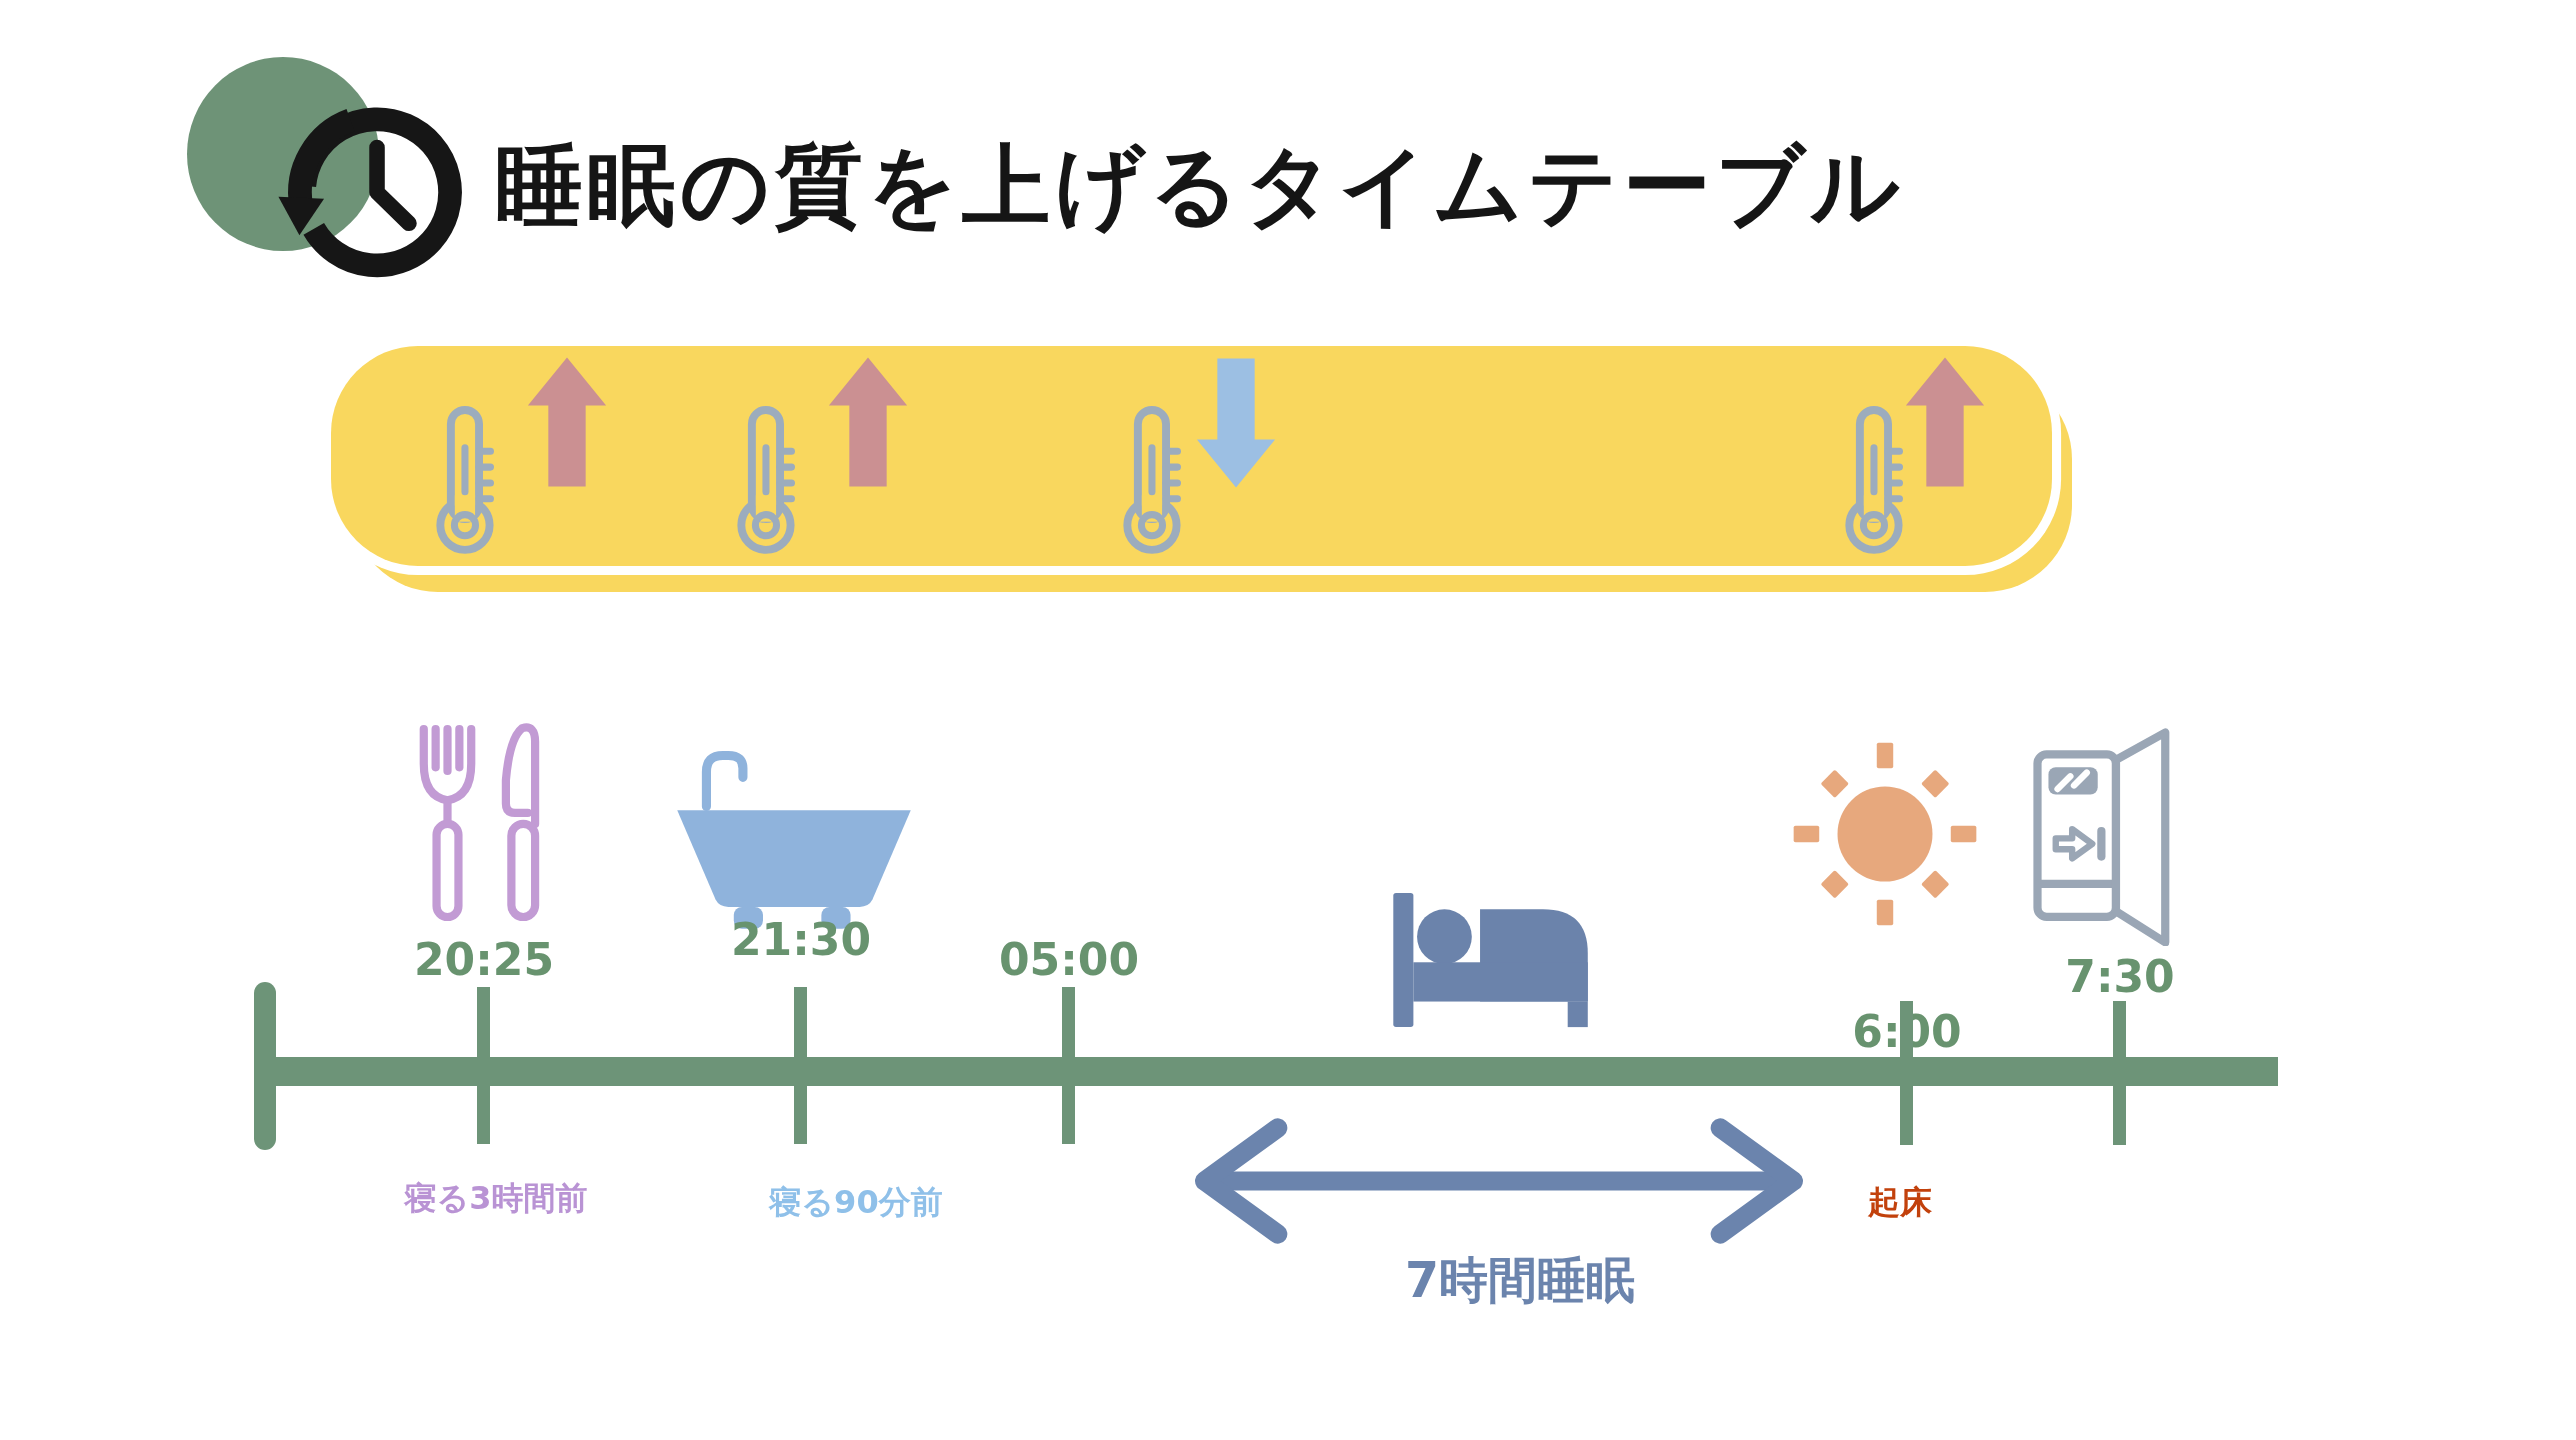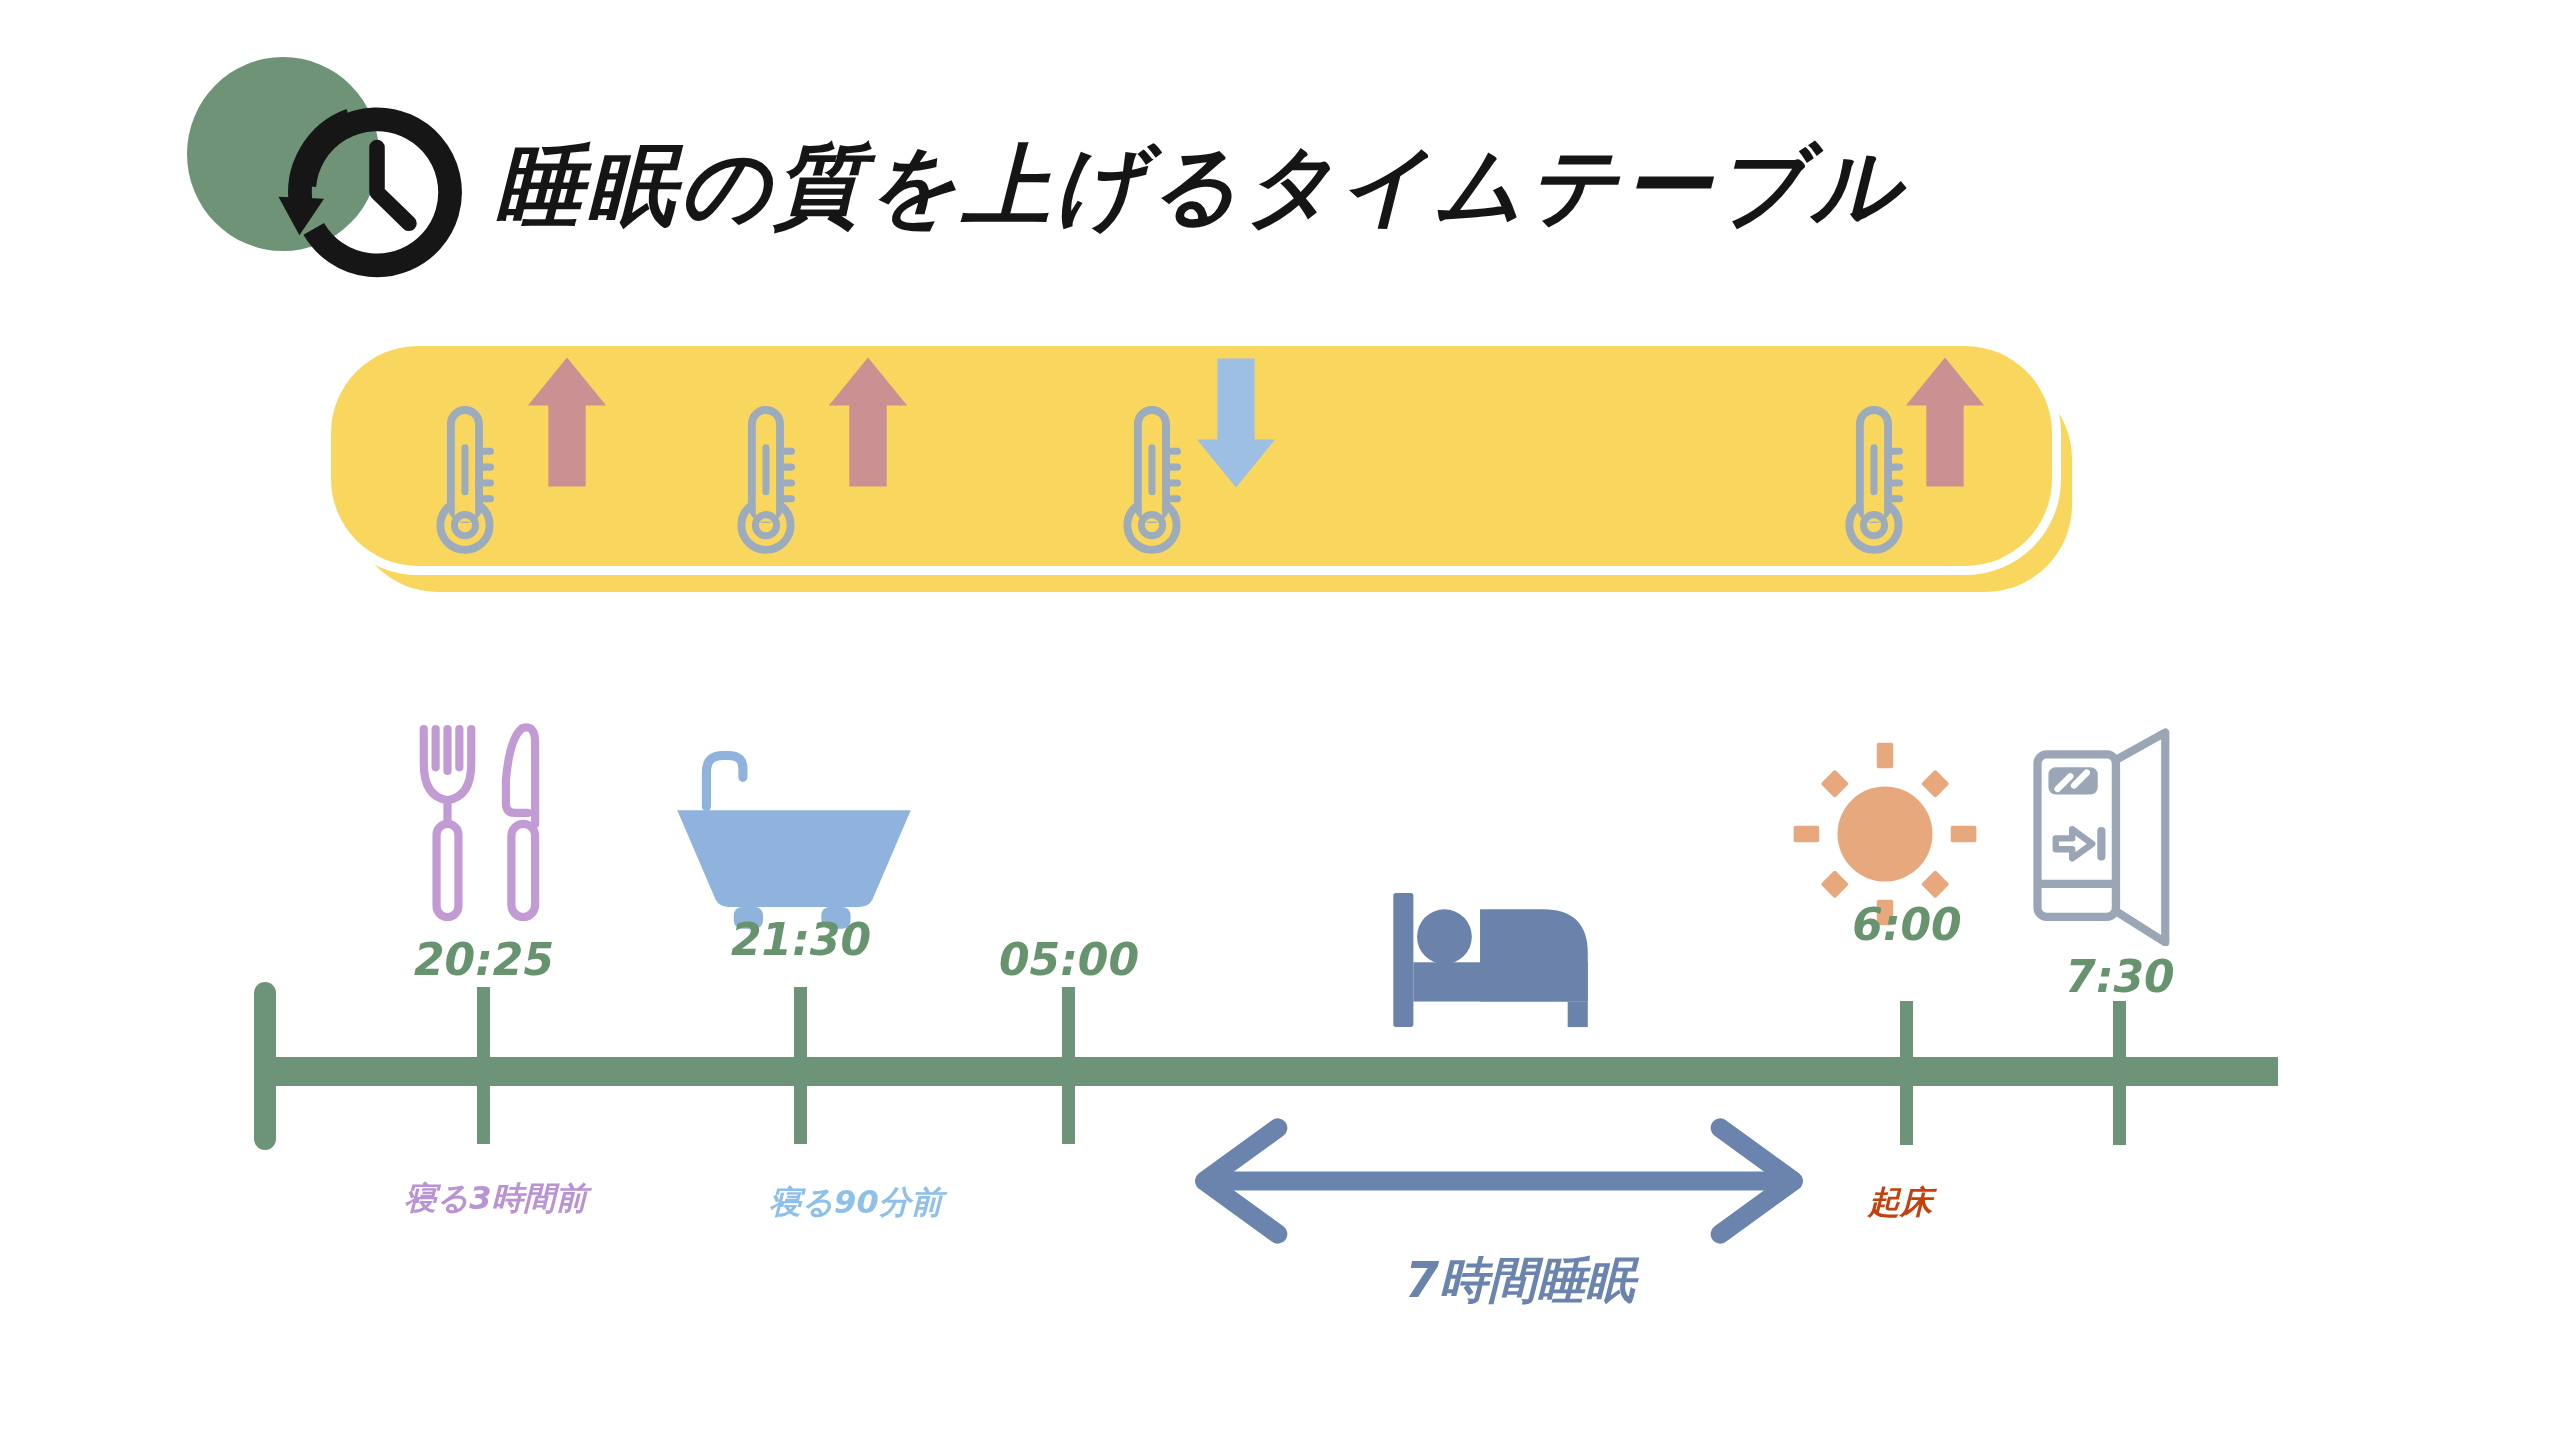--- a/index.html
+++ b/index.html
@@ -1,17 +1,17 @@
 <!DOCTYPE html>
 <html style="font-size:14.6px"><head>
 <meta charset="utf-8">
 <style>
   html,body{margin:0;padding:0;background:#ffffff;}
   #canvas{position:relative;width:2278px;height:1441px;background:#ffffff;overflow:hidden;
-          font-family:"DejaVu Sans","Liberation Sans",sans-serif;font-style:italic;}
+          font-family:"DejaVu Sans","Liberation Sans",sans-serif;}
   .abs{position:absolute;}
   .ctr{transform:translateX(-50%);white-space:nowrap;text-align:center;}
 
   
   .title-circle{left:187px;top:57px;width:192px;height:194px;border-radius:50%;background:#6e9377;}
   .title-text{left:495px;top:137px;font-size:88px;letter-spacing:4.6px;color:#151515;line-height:1.1;
               font-family:"DejaVu Serif","Liberation Serif",serif;font-weight:600;}
 
   
   .banner-shadow{left:351px;top:372px;width:1721px;height:220px;border-radius:87px;background:#f9d75e;}
@@ -159,21 +159,21 @@
     <rect x="22" y="44" width="54" height="30" rx="8" fill="#9aa6b5"></rect>
     <path d="M 32,68 L 46,54 M 50,64 L 64,50" stroke="#ffffff" stroke-width="7" stroke-linecap="round"></path>
     <path d="M 30,122 L 48,122 L 48,112 L 70,128 L 48,144 L 48,134 L 30,134 Z" fill="#ffffff" stroke="#9aa6b5" stroke-width="7" stroke-linejoin="round"></path>
     <line x1="80" y1="114" x2="80" y2="142" stroke="#9aa6b5" stroke-width="9" stroke-linecap="round"></line>
     <path d="M 96,36 L 150,6 L 150,236 L 96,202 Z" fill="#ffffff" stroke="#9aa6b5" stroke-width="9" stroke-linejoin="round"></path>
   </svg>
 
   <div class="abs ctr time-label" style="left:484px;top:934px;">20:25</div>
   <div class="abs ctr time-label" style="left:801px;top:914px;">21:30</div>
   <div class="abs ctr time-label" style="left:1069px;top:934px;">05:00</div>
-  <div class="abs ctr time-label" style="left:1907px;top:899px;">6:00</div>
+  <div class="abs ctr time-label" style="left:1907px;top:1006px;">6:00</div>
   <div class="abs ctr time-label" style="left:2120px;top:951px;">7:30</div>
 
   <div class="abs tl-bar"></div>
   <div class="abs tl-cap" style="left:254px;"></div>
   <div class="abs tl-cap" style="left:2366px;"></div>
   <div class="abs tl-tick tick-tall" style="left:477px;"></div>
   <div class="abs tl-tick tick-tall" style="left:794px;"></div>
   <div class="abs tl-tick tick-tall" style="left:1062px;"></div>
   <div class="abs tl-tick tick-short" style="left:1900px;"></div>
   <div class="abs tl-tick tick-short" style="left:2113px;"></div>

